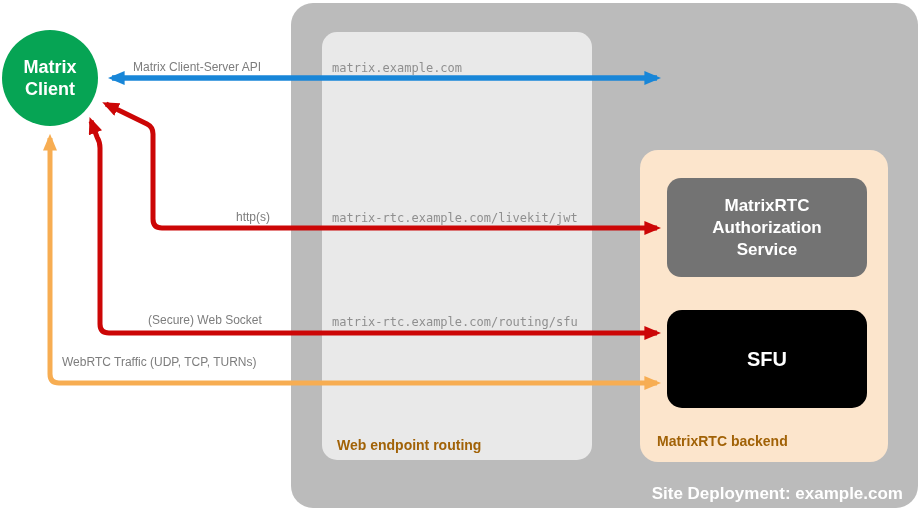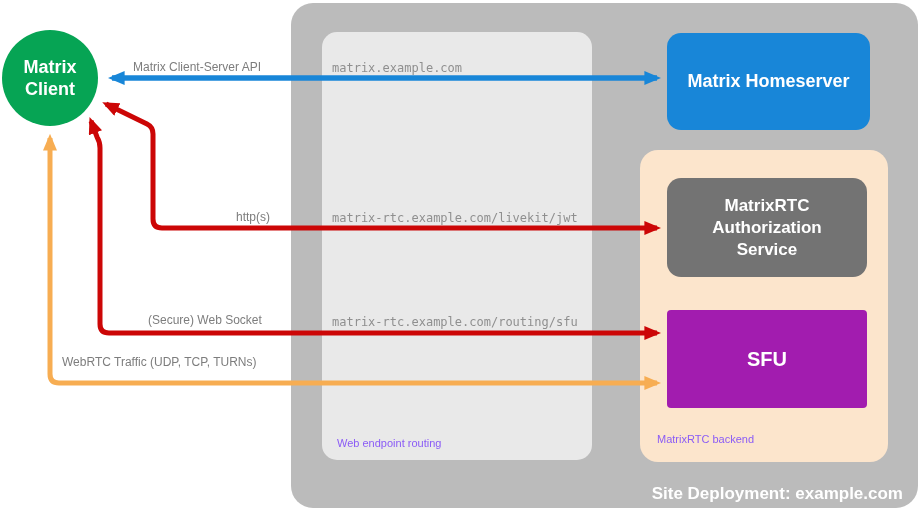--- a/index.html
+++ b/index.html
@@ -68,31 +68,31 @@
     width: 200px; height: 99px;
     border-radius: 14px;
     background: #737373;
     font-size: 17px;
     line-height: 22px;
     padding: 0 26px;
   }
   .sfu-box {
     left: 667px; top: 310px;
     width: 200px; height: 98px;
-    border-radius: 4px;
-    background: #a21caf;
+    border-radius: 15px;
+    background: #000000;
     font-size: 20px;
   }
 
   
   .caption {
     position: absolute;
-    font-weight: normal;
-    font-size: 11px;
-    color: #8b5cf6;
+    font-weight: bold;
+    font-size: 14px;
+    color: #a16207;
     white-space: nowrap;
   }
   .caption-routing   { left: 337px; top: 437px; }
   .caption-backend   { left: 657px; top: 433px; }
   .caption-site {
     position: absolute;
     right: 18px; top: 484px;
     font-weight: bold;
     font-size: 17px;
     color: #ffffff;
@@ -149,23 +149,20 @@
   <div class="endpoint endpoint-3">matrix-rtc.example.com/routing/sfu</div>
 
   <div class="edge-label edge-label-csapi">Matrix Client-Server API</div>
   <div class="edge-label edge-label-https">http(s)</div>
   <div class="edge-label edge-label-ws">(Secure) Web Socket</div>
   <div class="edge-label edge-label-webrtc">WebRTC Traffic (UDP, TCP, TURNs)</div>
 
   <div class="node client-circle">
     <span>Matrix Client</span>
   </div>
-  <div class="node homeserver-box">
-    <span>Matrix Homeserver</span>
-  </div>
   <div class="node auth-box">
     <span>MatrixRTC Authorization Service</span>
   </div>
   <div class="node sfu-box">
     <span>SFU</span>
   </div>
 
   <div class="caption caption-routing">Web endpoint routing</div>
   <div class="caption caption-backend">MatrixRTC backend</div>
   <div class="caption-site">Site Deployment: example.com</div>

